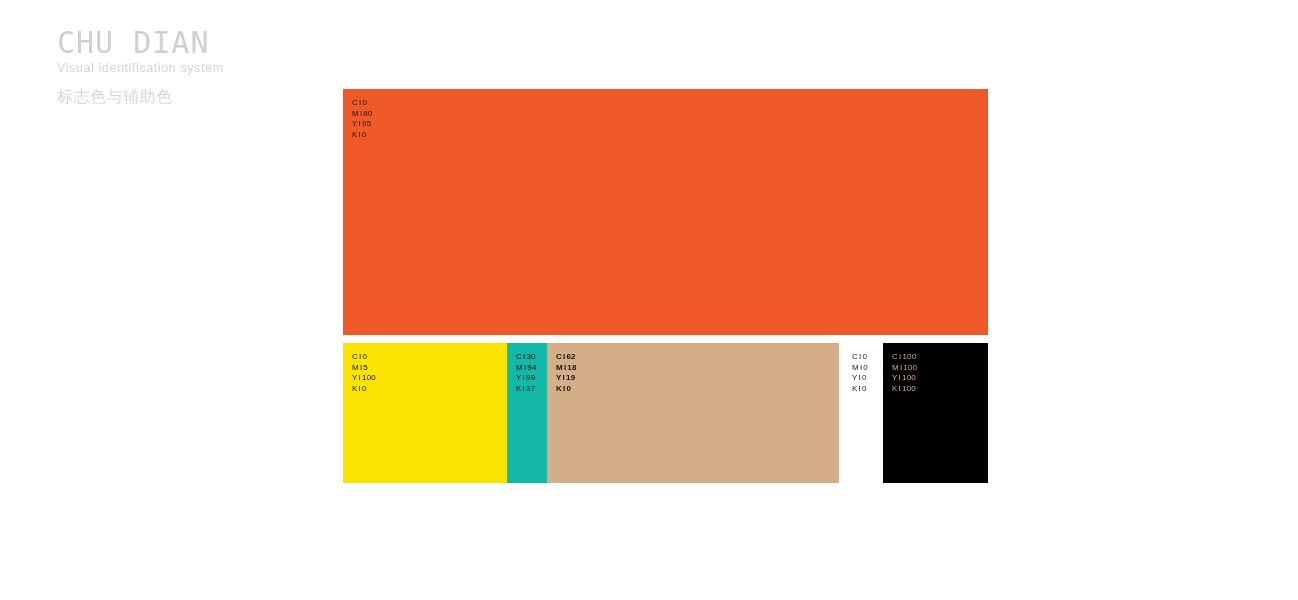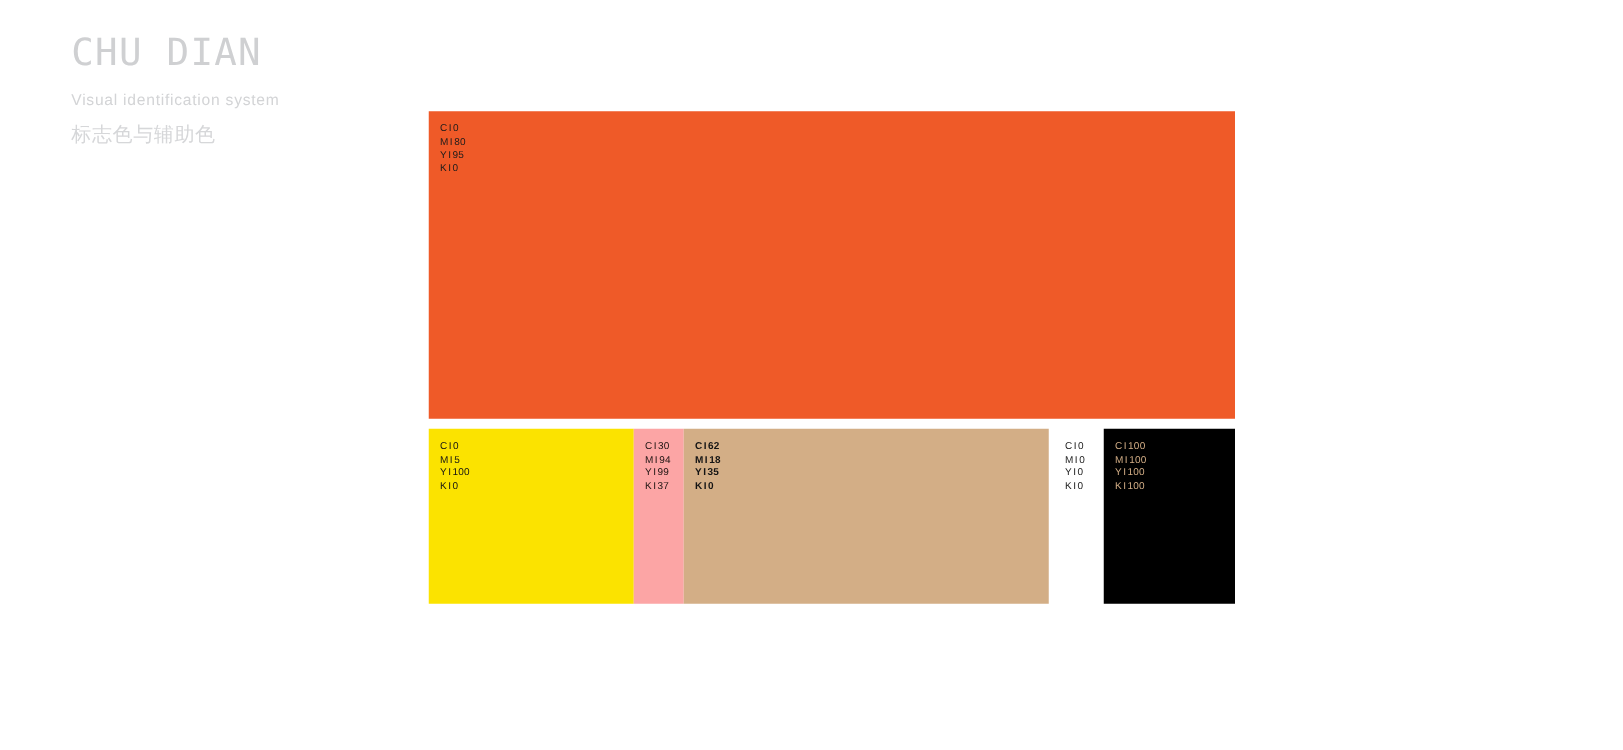--- a/index.html
+++ b/index.html
@@ -31,21 +31,21 @@
     font-weight: 400;
     color: #cfd0d2;
     white-space: nowrap;
   }
   .brand-subtitle {
     font-family: "Liberation Sans", "DejaVu Sans", sans-serif;
     font-size: 12.5px;
     line-height: 16px;
     letter-spacing: 0.6px;
     color: #d3d4d6;
-    margin-top: 12px;
+    margin-top: 0;
     white-space: nowrap;
   }
   .brand-section {
     font-family: Liberation Serif, serif;
     font-size: 16px;
     line-height: 16px;
     letter-spacing: 0.5px;
     color: #d6d7d9;
     margin-top: 13px;
     white-space: nowrap;
@@ -140,34 +140,34 @@
 
     <div class="swatch sw-yellow" style="background: rgb(251, 227, 0);">
       <div class="cmyk on-light">
         <span class="line"><span class="chan">C</span><span class="sep">I</span><span class="val">0</span></span>
         <span class="line"><span class="chan">M</span><span class="sep">I</span><span class="val">5</span></span>
         <span class="line"><span class="chan">Y</span><span class="sep">I</span><span class="val">100</span></span>
         <span class="line"><span class="chan">K</span><span class="sep">I</span><span class="val">0</span></span>
       </div>
     </div>
 
-    <div class="swatch sw-maroon" style="background: #fca5a5;">
+    <div class="swatch sw-maroon" style="background: #14b8a6;">
       <div class="cmyk on-maroon">
         <span class="line"><span class="chan">C</span><span class="sep">I</span><span class="val">30</span></span>
         <span class="line"><span class="chan">M</span><span class="sep">I</span><span class="val">94</span></span>
         <span class="line"><span class="chan">Y</span><span class="sep">I</span><span class="val">99</span></span>
         <span class="line"><span class="chan">K</span><span class="sep">I</span><span class="val">37</span></span>
       </div>
     </div>
 
     <div class="swatch sw-tan" style="background: rgb(211, 174, 134); font-weight: bold;">
       <div class="cmyk on-light">
         <span class="line"><span class="chan">C</span><span class="sep">I</span><span class="val">62</span></span>
         <span class="line"><span class="chan">M</span><span class="sep">I</span><span class="val">18</span></span>
-        <span class="line"><span class="chan">Y</span><span class="sep">I</span><span class="val">35</span></span>
+        <span class="line"><span class="chan">Y</span><span class="sep">I</span><span class="val">19</span></span>
         <span class="line"><span class="chan">K</span><span class="sep">I</span><span class="val">0</span></span>
       </div>
     </div>
 
     <div class="swatch sw-white" style="background: rgb(255, 255, 255);">
       <div class="cmyk on-white">
         <span class="line"><span class="chan">C</span><span class="sep">I</span><span class="val">0</span></span>
         <span class="line"><span class="chan">M</span><span class="sep">I</span><span class="val">0</span></span>
         <span class="line"><span class="chan">Y</span><span class="sep">I</span><span class="val">0</span></span>
         <span class="line"><span class="chan">K</span><span class="sep">I</span><span class="val">0</span></span>

